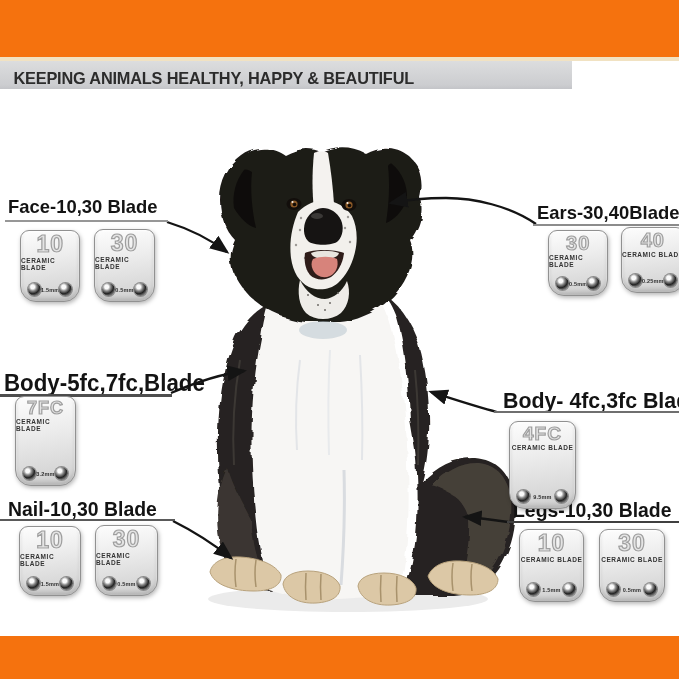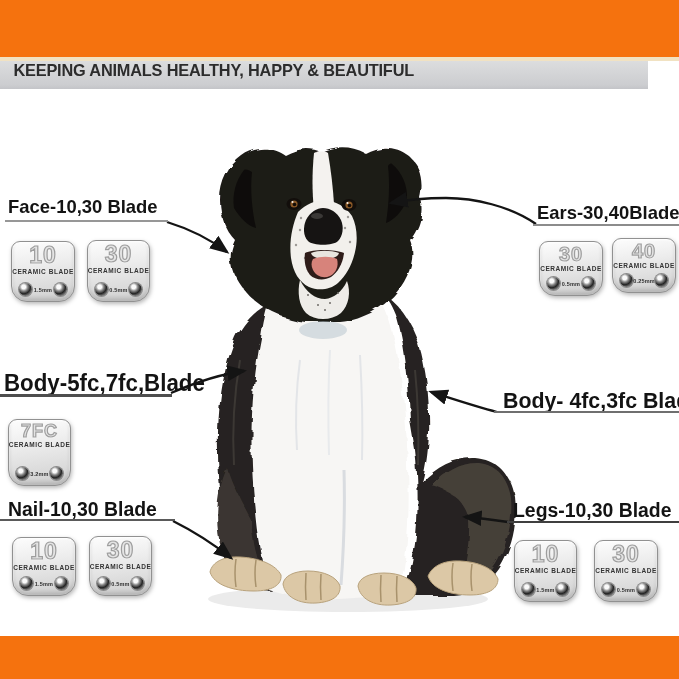--- a/index.html
+++ b/index.html
@@ -1,33 +1,33 @@
 <!DOCTYPE html>
 <html><head>
 <meta charset="utf-8">
 <style>
   html,body{margin:0;padding:0;background:#fff;}
   .frame{position:relative;width:679px;height:679px;overflow:hidden;background:#fff;
          font-family:"Liberation Sans",sans-serif;}
   
   .band-top{position:absolute;left:0;top:0;width:679px;height:57px;background:#F5720E;}
   .band-divider{position:absolute;left:0;top:57px;width:679px;height:4px;background:#f1e2c2;}
-  .banner{position:absolute;left:0;top:61px;width:648px;height:28px;
+  .banner{position:absolute;left:0;top:61px;width:572px;height:28px;
           background:linear-gradient(180deg,#dcddde 0%,#cccdd0 85%,#c3c4c8 100%);
-          display:flex;align-items:flex-start;}
+          display:flex;align-items:flex-end;}
   .banner span{font-weight:700;font-size:17px;color:#2c2c2c;letter-spacing:-0.2px;
                padding-left:14px;transform:scaleX(.96);transform-origin:left center;white-space:nowrap;}
   .band-bottom{position:absolute;left:0;top:636px;width:679px;height:43px;background:#F5720E;}
   
   .label{position:absolute;font-weight:700;color:#131313;white-space:nowrap;
          transform:scaleX(.97);transform-origin:left center;}
   .rule{position:absolute;height:0;}
   
-  .blade{position:absolute;display:flex;flex-direction:column;
-         filter:drop-shadow(1px 2px 2px rgba(0,0,0,.28));align-items:center;}
+  .blade{position:absolute;display:flex;flex-direction:row;
+         filter:drop-shadow(1px 2px 2px rgba(0,0,0,.28));}
   .teeth{margin:0 6px -2px 6px;height:13px;z-index:1;border-radius:1px;
          background:repeating-linear-gradient(90deg,#8a8a8a 0 1.7px,#f3f3f3 1.7px 3.8px);
          box-shadow:inset 0 -2px 2px rgba(0,0,0,.25);}
   .blade.tall .teeth{height:25px;
          background:repeating-linear-gradient(90deg,#818181 0 2.6px,#f4f4f4 2.6px 7px);}
   .plate{flex:1;display:flex;flex-direction:column;align-items:center;
          background:linear-gradient(172deg,#fdfdfd 0%,#ececec 40%,#cecece 100%);
          border:1.5px solid #919191;border-radius:9px 9px 16px 16px;
          box-shadow:inset 0 1px 2px #fff, inset 0 -3px 4px rgba(0,0,0,.14);}
   .num{margin-top:2px;font-weight:800;font-size:23px;line-height:1;letter-spacing:1px;
@@ -260,20 +260,32 @@
           <span class="screw"></span>
           <span class="size">3.2mm</span>
           <span class="screw"></span>
         </div>
     </div>
   </div>
   <div class="blade tall" style="left:77px;top:395px;width:75px;height:72px">
     <div class="teeth"></div>
   </div>
 
+  <div class="blade tall" style="left:497px;top:421px;width:79px;height:88px">
+    <div class="teeth"></div>
+    <div class="plate">
+      <div class="num" style="font-size:19px">4FC</div>
+      <div class="model-line">Ceramic Blade</div>
+      <div class="row">
+          <span class="screw"></span>
+          <span class="size">9.5mm</span>
+          <span class="screw"></span>
+        </div>
+    </div>
+  </div>
 
   <div class="blade" style="left:7px;top:526px;width:74px;height:70px">
     <div class="teeth"></div>
     <div class="plate">
       <div class="num">10</div>
       <div class="model-line">Ceramic Blade</div>
       <div class="row">
           <span class="screw"></span>
           <span class="size">1.5mm</span>
           <span class="screw"></span>

